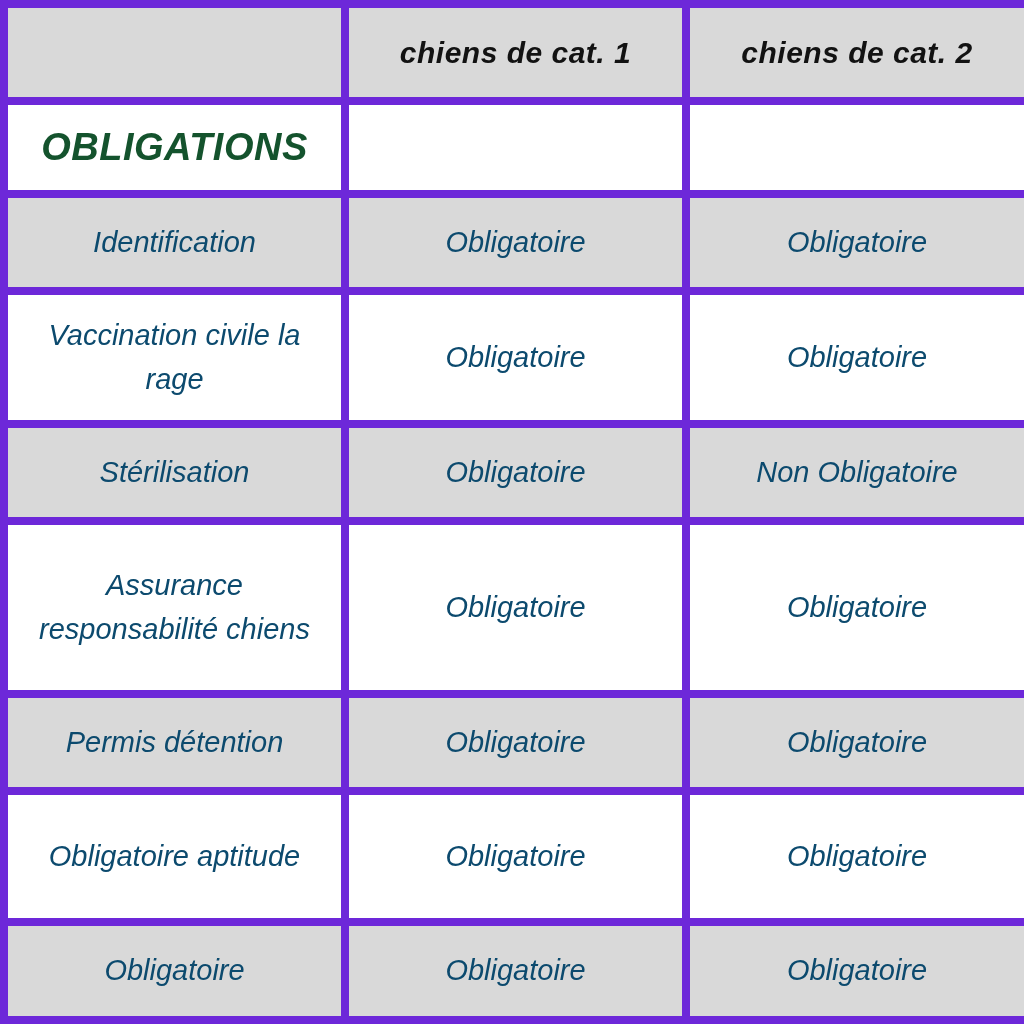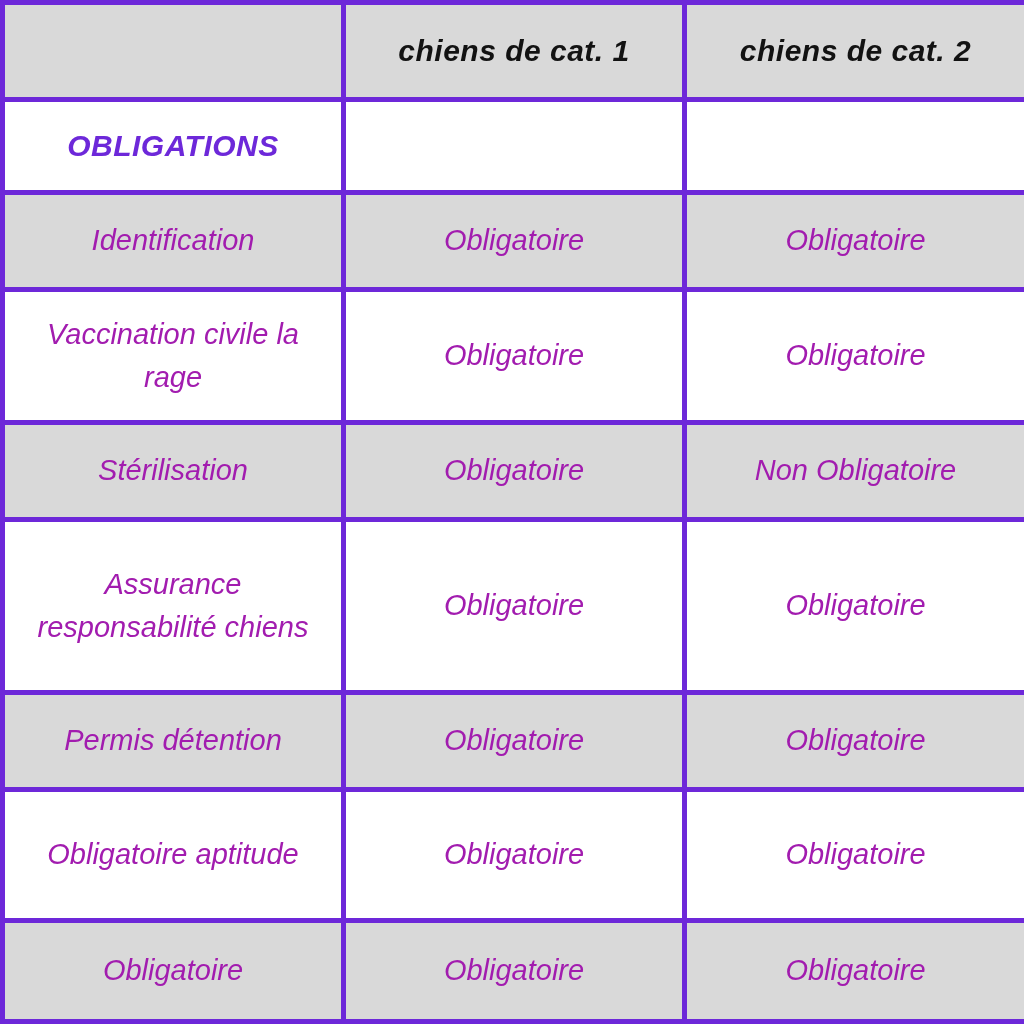--- a/index.html
+++ b/index.html
@@ -11,21 +11,21 @@
     font-family: "Liberation Sans", sans-serif;
   }
   table.obligations {
     width: 1024px;
     height: 1024px;
     border-collapse: collapse;
     table-layout: fixed;
     box-sizing: border-box;
   }
   table.obligations td, table.obligations th {
-    border: 5px solid #6d28d9;
+    border: 8px solid #6d28d9;
     text-align: center;
     vertical-align: middle;
     padding: 4px 12px;
     box-sizing: border-box;
     overflow: hidden;
     font-style: italic;
   }
   col.c1 { width: 341px; }
   col.c2 { width: 341px; }
   col.c3 { width: 342px; }
@@ -36,28 +36,28 @@
   .header-text {
     font-weight: 800;
     font-style: italic;
     font-size: 30px;
     color: #121212;
     letter-spacing: 0.5px;
   }
   .section-text {
     font-weight: 800;
     font-style: italic;
-    font-size: 30px;
-    color: #6d28d9;
+    font-size: 38px;
+    color: #14532d;
     letter-spacing: 0.5px;
   }
   .body-text {
     font-weight: 300;
     font-size: 29px;
-    color: #a21caf;
+    color: #0c4a6e;
     line-height: 1.5;
   }
 
   
   tr.r-header      { height: 97px; }
   tr.r-obligations { height: 93px; }
   tr.r-1 { height: 97px; }
   tr.r-2 { height: 133px; }
   tr.r-3 { height: 97px; }
   tr.r-4 { height: 173px; }

